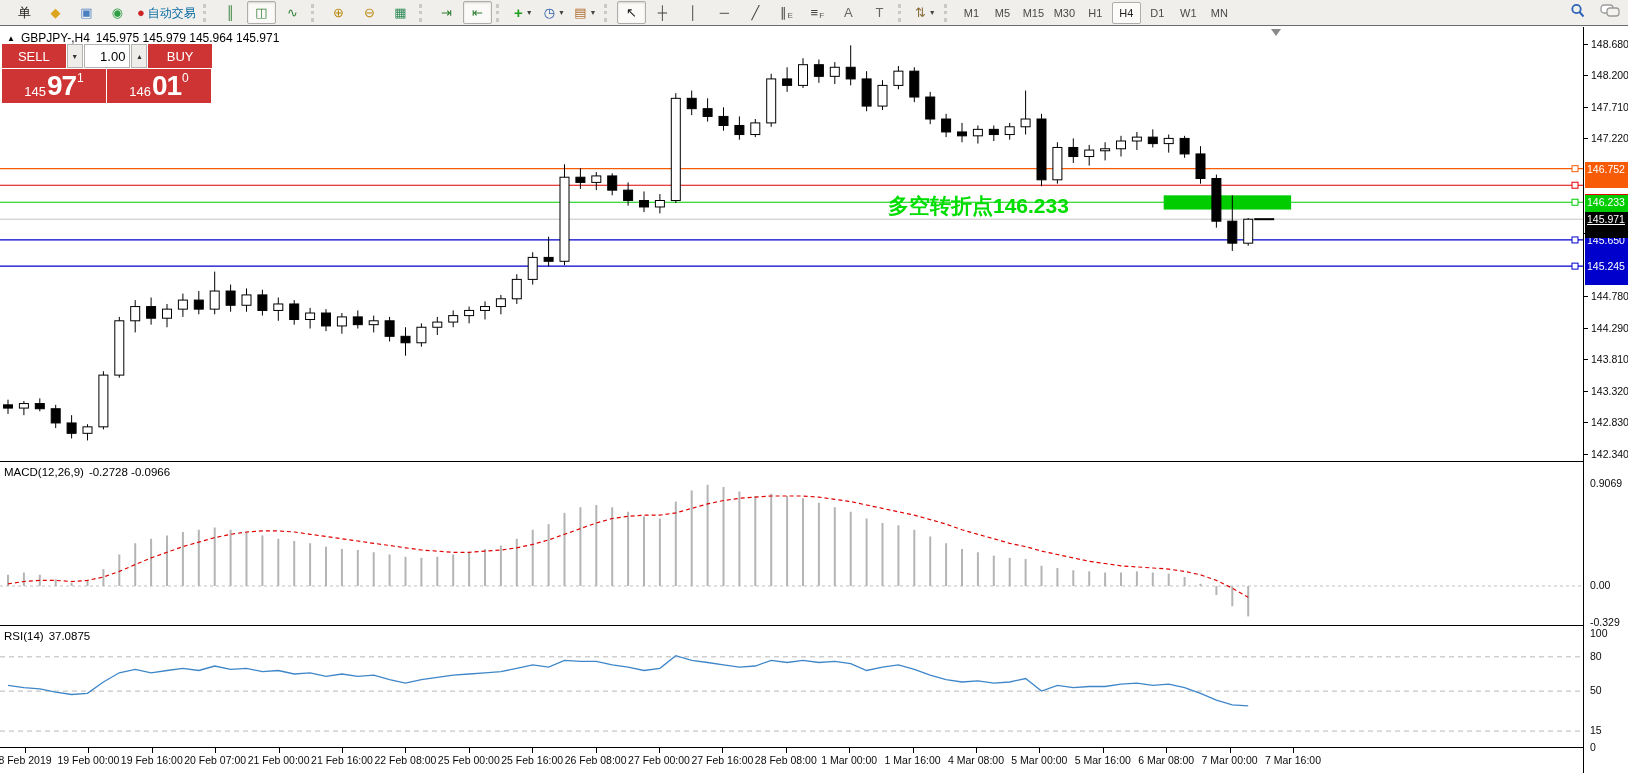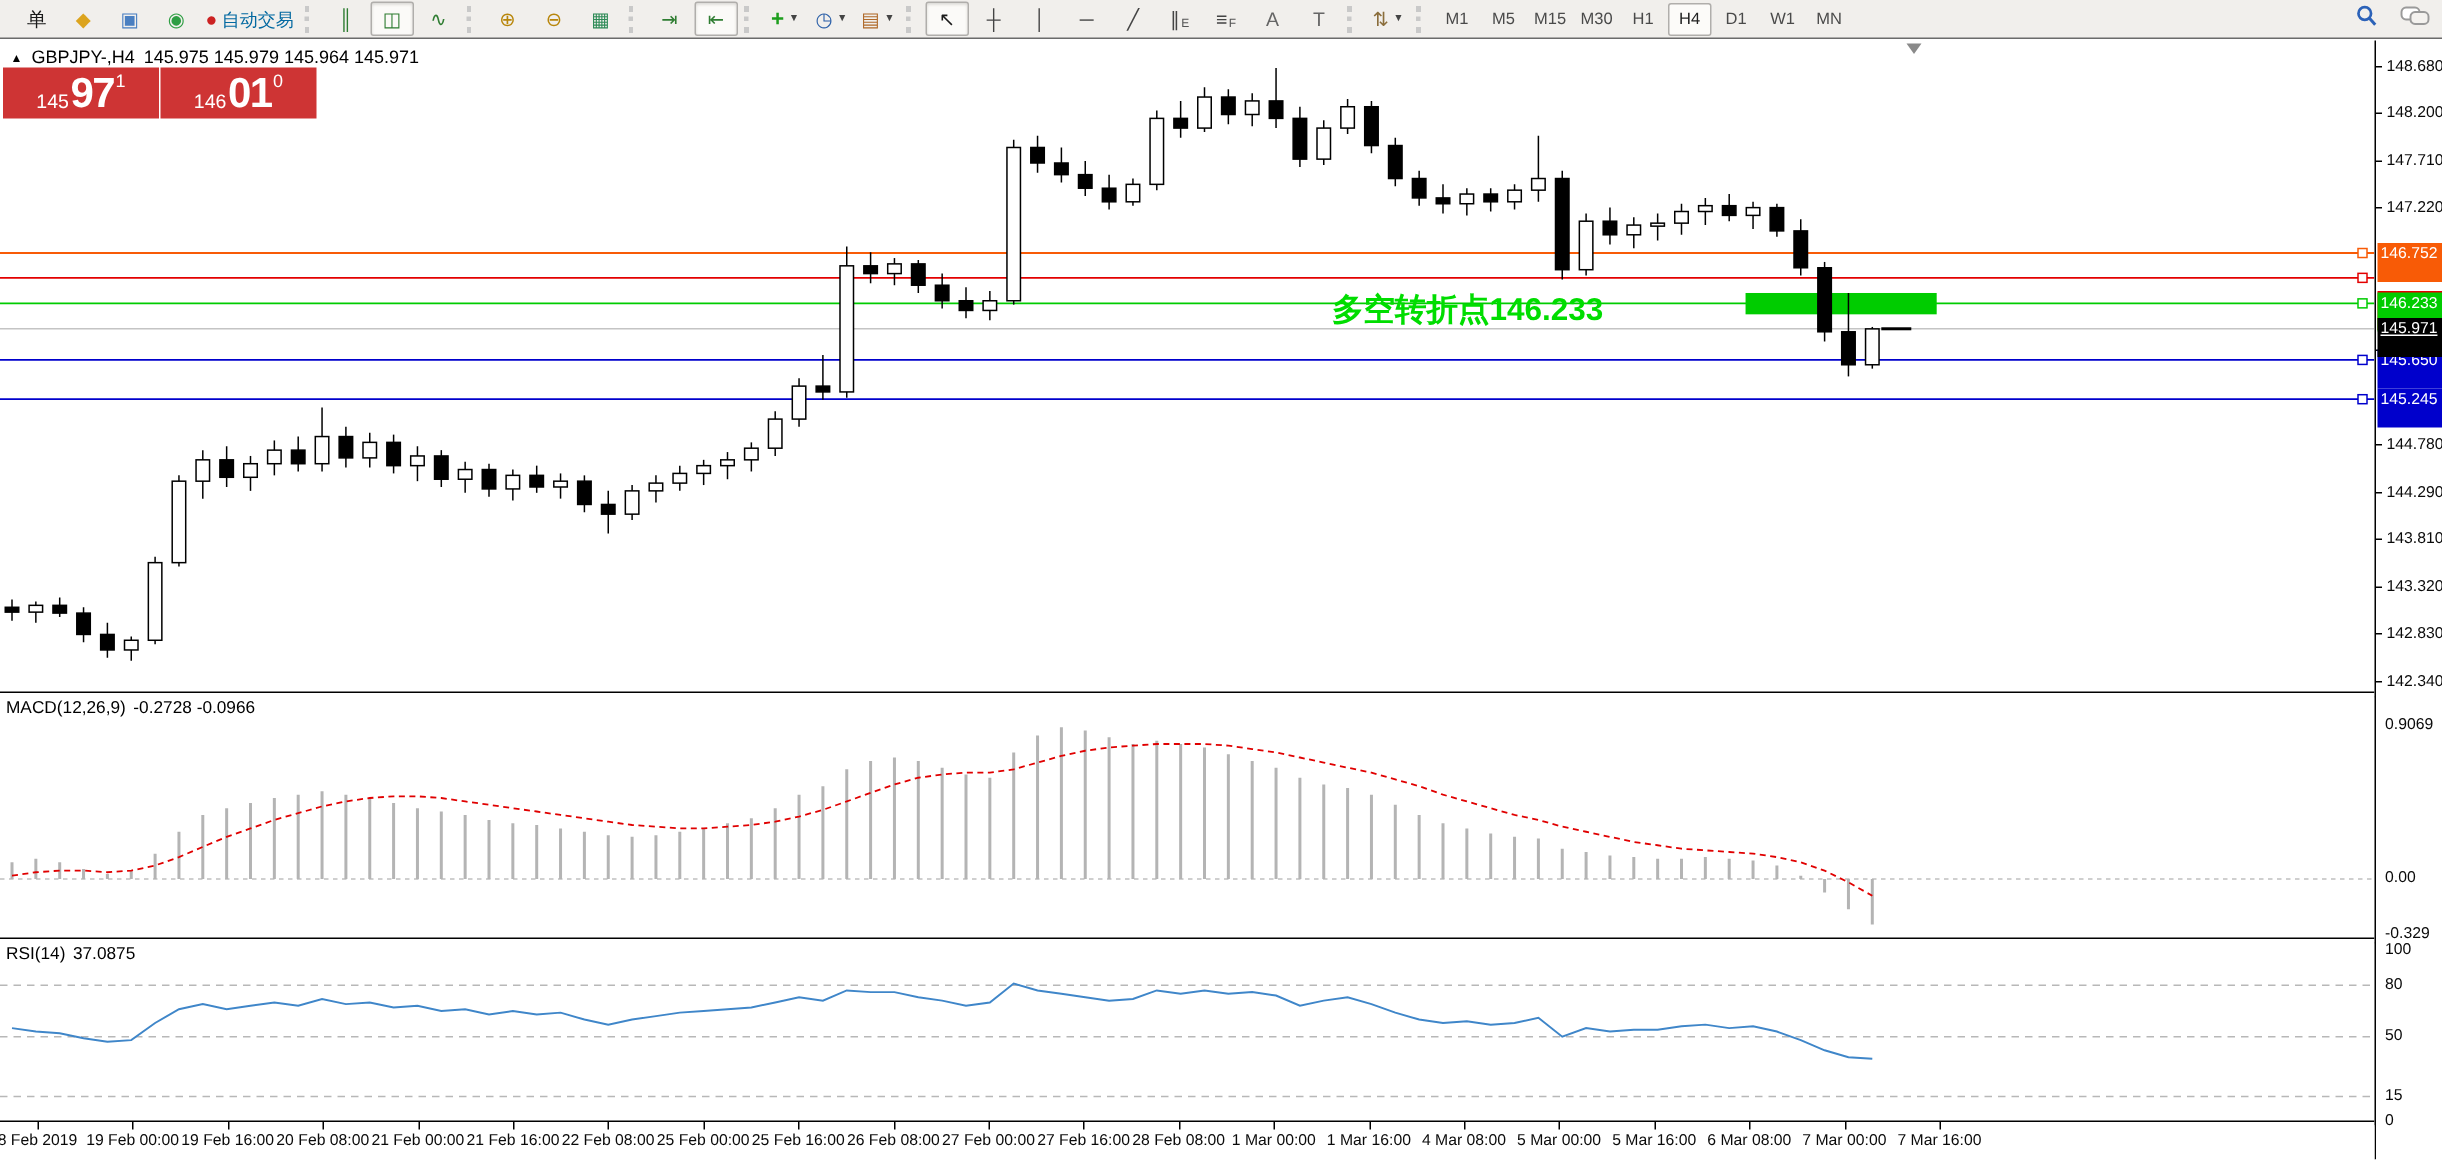--- a/index.html
+++ b/index.html
@@ -498,20 +498,27 @@
       <div class="ptag" style="background: rgb(0, 0, 0); top: 185.188px; text-decoration: underline;">145.971</div>
     </div>
 
   <div id="chartTitle">
     <span class="tri">▲</span>
     <span>GBPJPY-,H4</span>
     <span>145.975 145.979 145.964 145.971</span>
   </div>
 
   <div id="tradePanel">
+    <div id="tpRow1">
+      <div class="redbox" style="width:64px;font-size:13px;">SELL</div>
+      <div class="spinBtn">▼</div>
+      <div id="volBox">1.00</div>
+      <div class="spinBtn">▲</div>
+      <div class="redbox" style="width:64px;font-size:13px;">BUY</div>
+    </div>
     <div id="tpRow2">
       <div class="redbox" style="width:104px;">
         <span class="tpSmall">145</span>
         <span class="tpBig">97</span>
         <span class="tpSup">1</span>
       </div>
       <div class="redbox" style="width:104px;">
         <span class="tpSmall">146</span>
         <span class="tpBig">01</span>
         <span class="tpSup">0</span>
@@ -533,21 +540,21 @@
   </div>
 
   <div id="timeAxis">
       <div class="ttick" style="left: 25px;"></div>
       <div class="tlabel" style="left: 25px;">8 Feb 2019</div>
       <div class="ttick" style="left: 88.4px;"></div>
       <div class="tlabel" style="left: 88.4px;">19 Feb 00:00</div>
       <div class="ttick" style="left: 151.8px;"></div>
       <div class="tlabel" style="left: 151.8px;">19 Feb 16:00</div>
       <div class="ttick" style="left: 215.2px;"></div>
-      <div class="tlabel" style="left: 215.2px;">20 Feb 08:00</div>
+      <div class="tlabel" style="left: 215.2px;">20 Feb 07:00</div>
       <div class="ttick" style="left: 278.6px;"></div>
       <div class="tlabel" style="left: 278.6px;">21 Feb 00:00</div>
       <div class="ttick" style="left: 342px;"></div>
       <div class="tlabel" style="left: 342px;">21 Feb 16:00</div>
       <div class="ttick" style="left: 405.4px;"></div>
       <div class="tlabel" style="left: 405.4px;">22 Feb 08:00</div>
       <div class="ttick" style="left: 468.8px;"></div>
       <div class="tlabel" style="left: 468.8px;">25 Feb 00:00</div>
       <div class="ttick" style="left: 532.2px;"></div>
       <div class="tlabel" style="left: 532.2px;">25 Feb 16:00</div>

